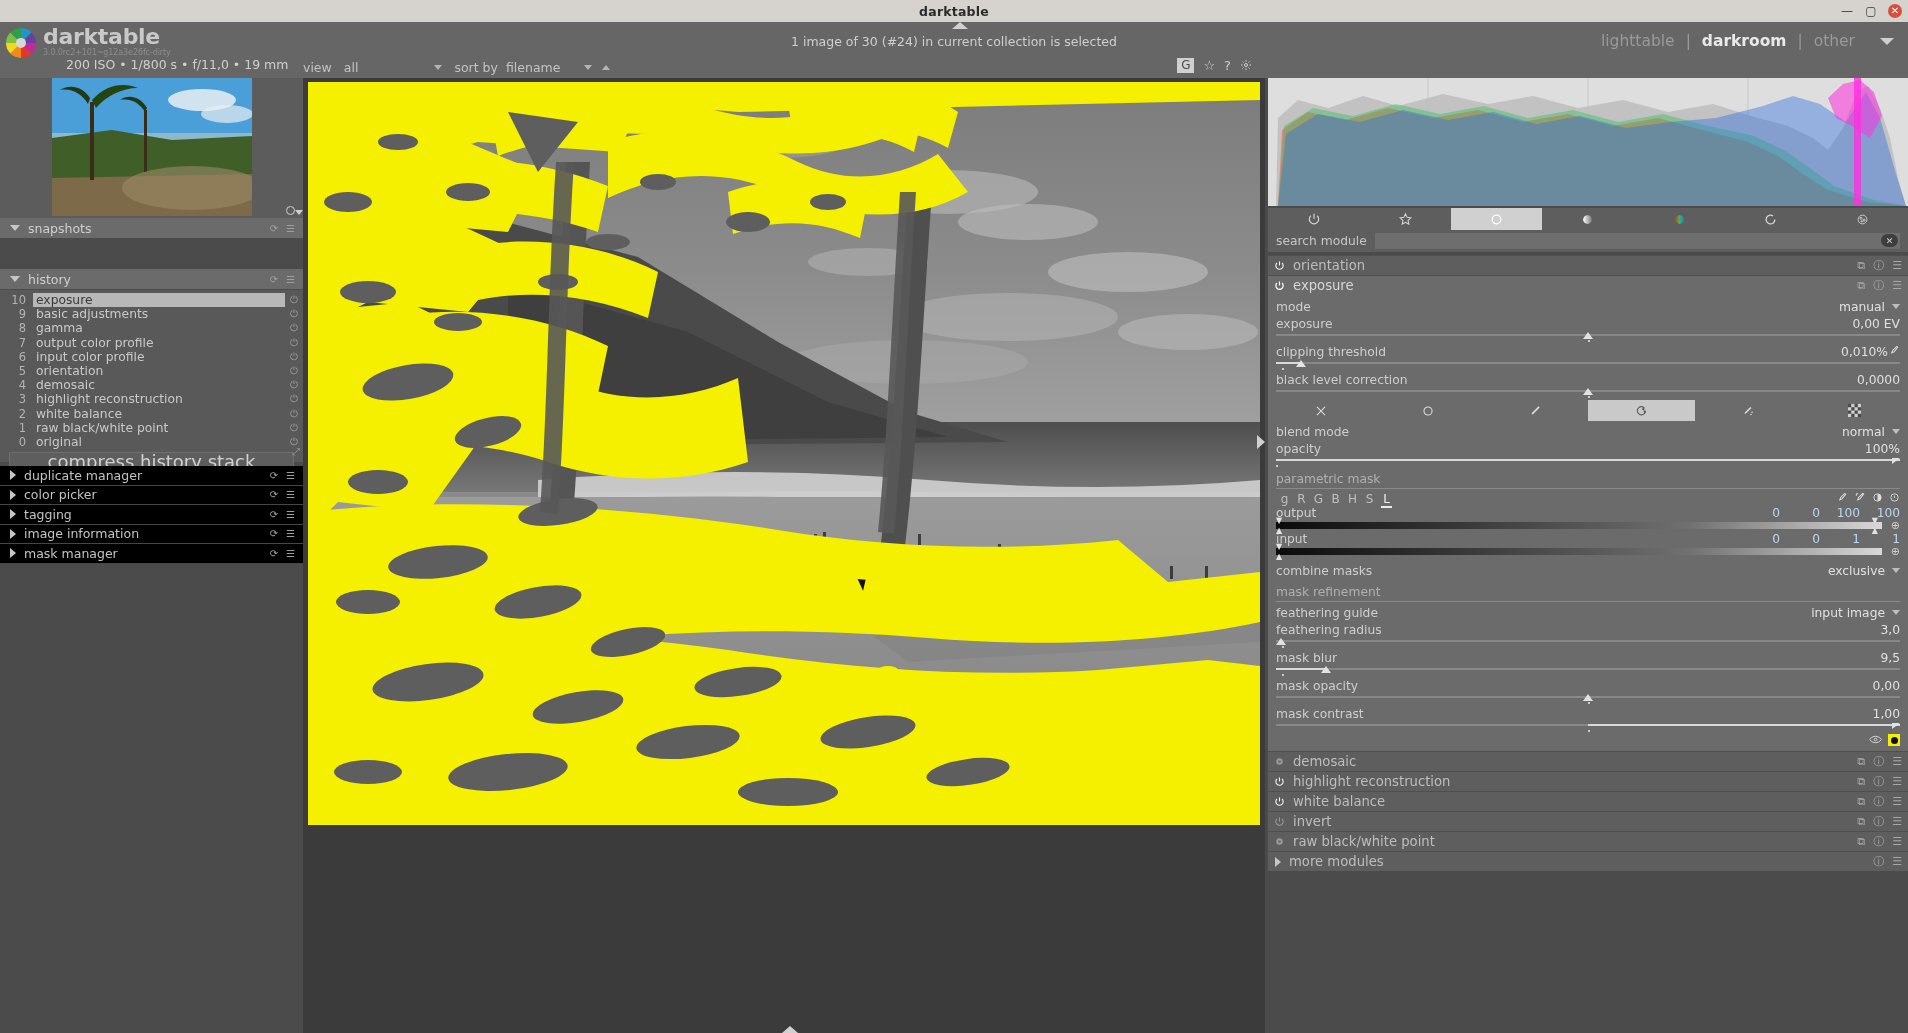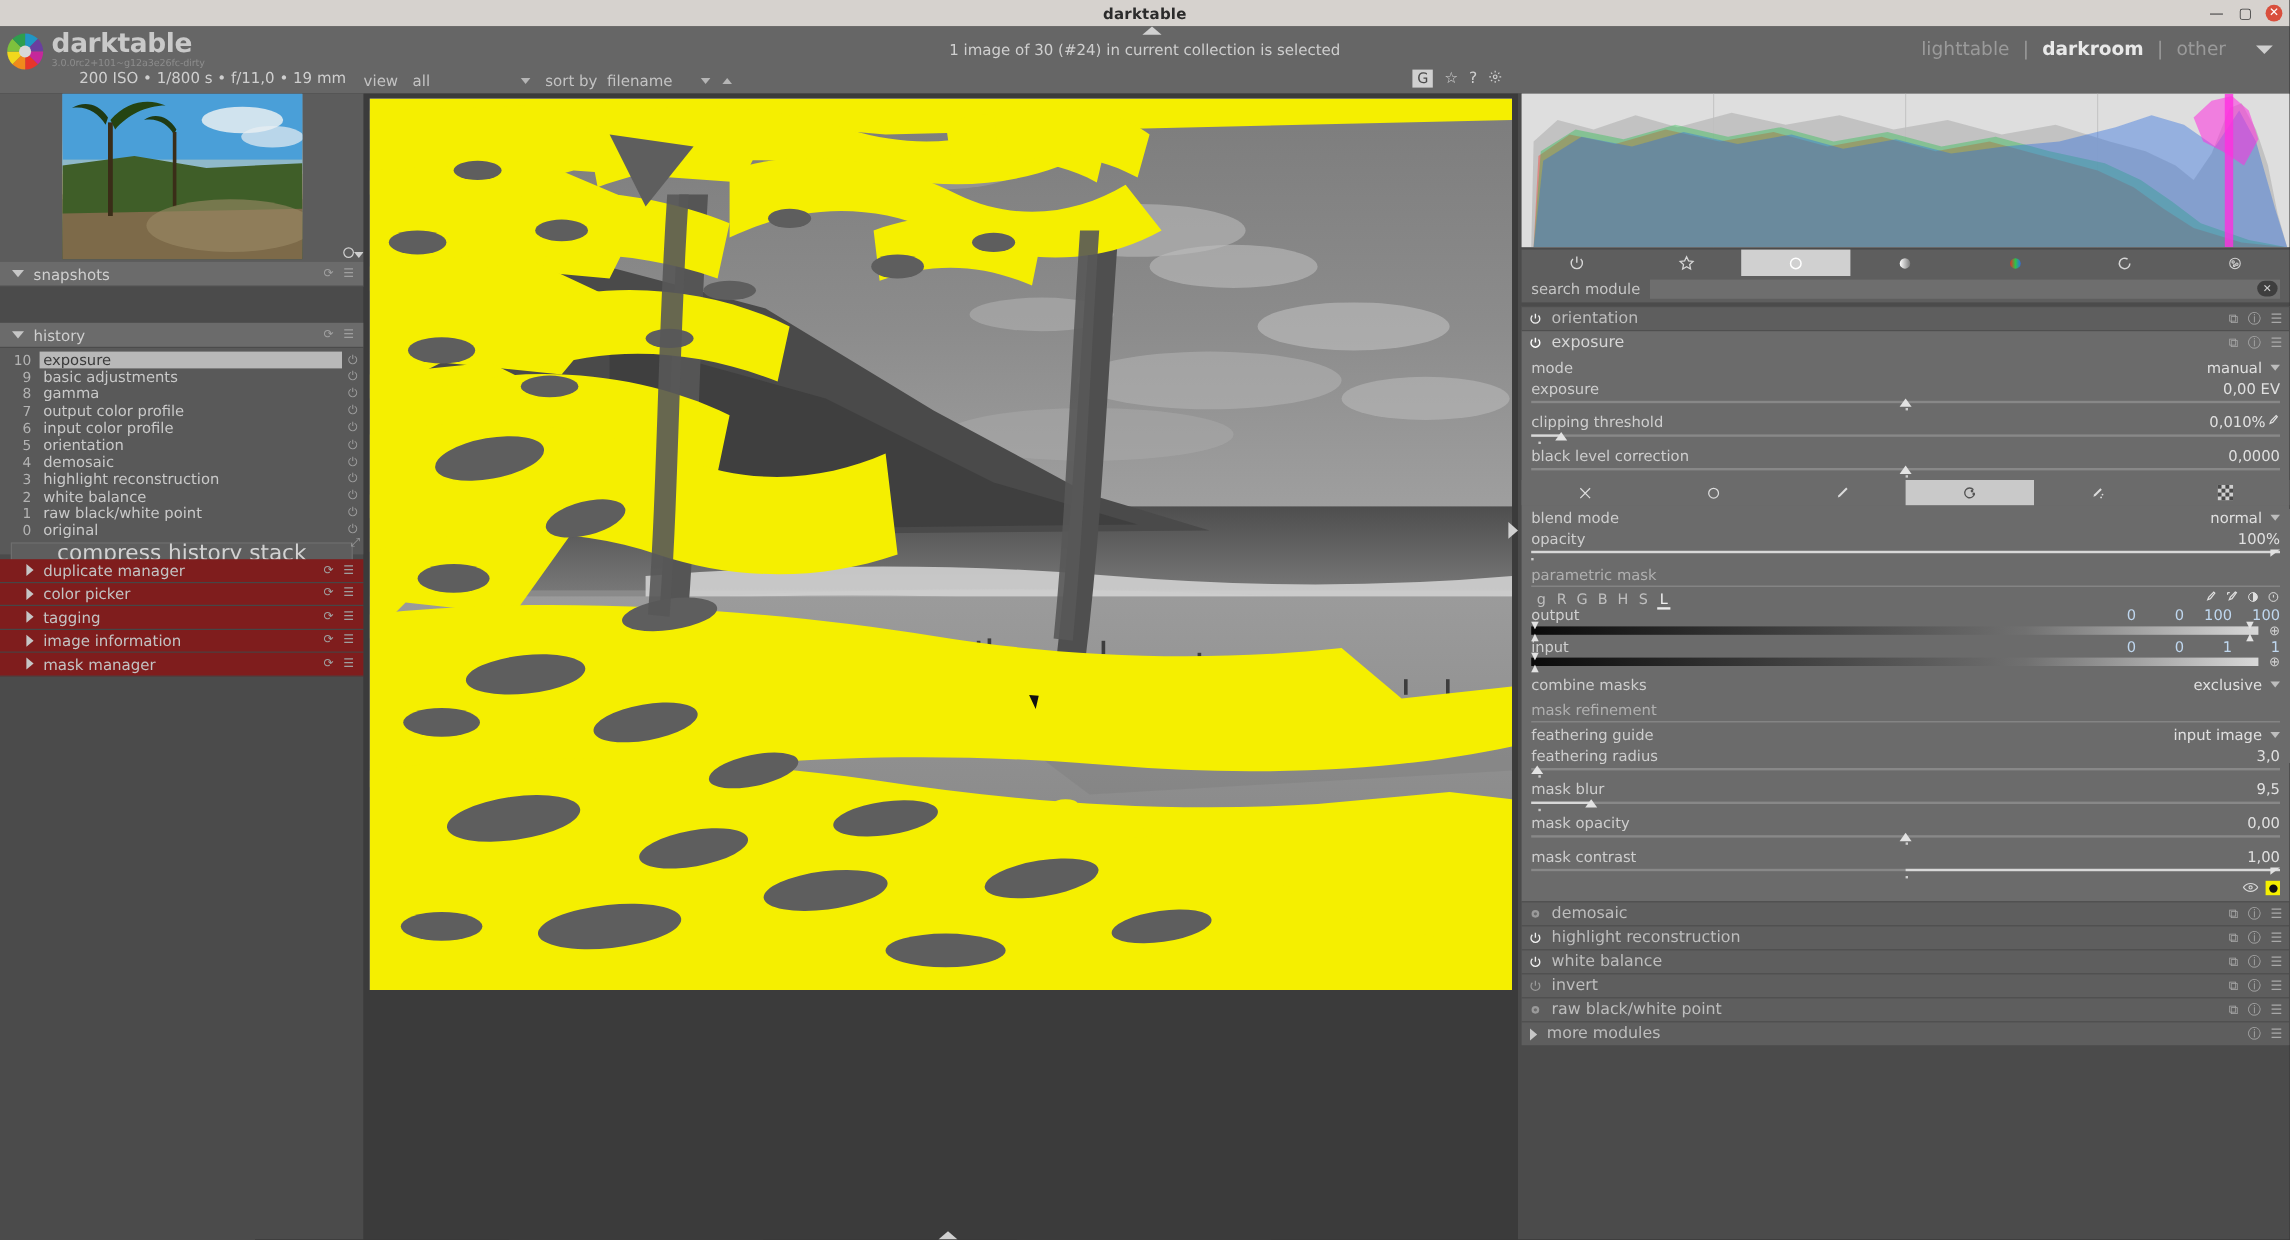--- a/index.html
+++ b/index.html
@@ -114,22 +114,22 @@
   .hist-row .num{width:22px;text-align:right;color:#b3b3b3;font-size:11.5px;margin-right:7px;}
   .hist-row.sel .lbl{background:#b8b8b8;color:#3a3a3a;}
   .hist-row .lbl{flex:1;padding:0 3px;}
   .hist-row .eye{width:18px;text-align:center;color:#9e9e9e;font-size:10px;}
   .compress{
     margin:3px 9px 0 9px;height:18px;background:#5e5e5e;border:1px solid #6e6e6e;
     display:flex;align-items:center;justify-content:center;color:#d2d2d2;font-size:18px;position:relative;
   }
 
   .left-mod{
-    height:19.5px;display:flex;align-items:center;padding-left:22px;gap:8px;
-    color:#c3c3c3;font-size:12.5px;background:#7f1d1d;border-bottom:1px solid #464646;text-align:center;
+    height:19.5px;display:flex;align-items:center;padding-left:10px;gap:8px;
+    color:#c3c3c3;font-size:12.5px;background:#000000;border-bottom:1px solid #464646;text-align:center;
   }
   .left-collapse{
     position:absolute;left:0;top:434px;width:0;height:0;
     border-top:7px solid transparent;border-bottom:7px solid transparent;border-right:8px solid #d0d0d0;
   }
 
   
   .center{
     position:absolute;left:303px;top:78px;width:962px;height:955px;background:#3b3b3b;
   }

